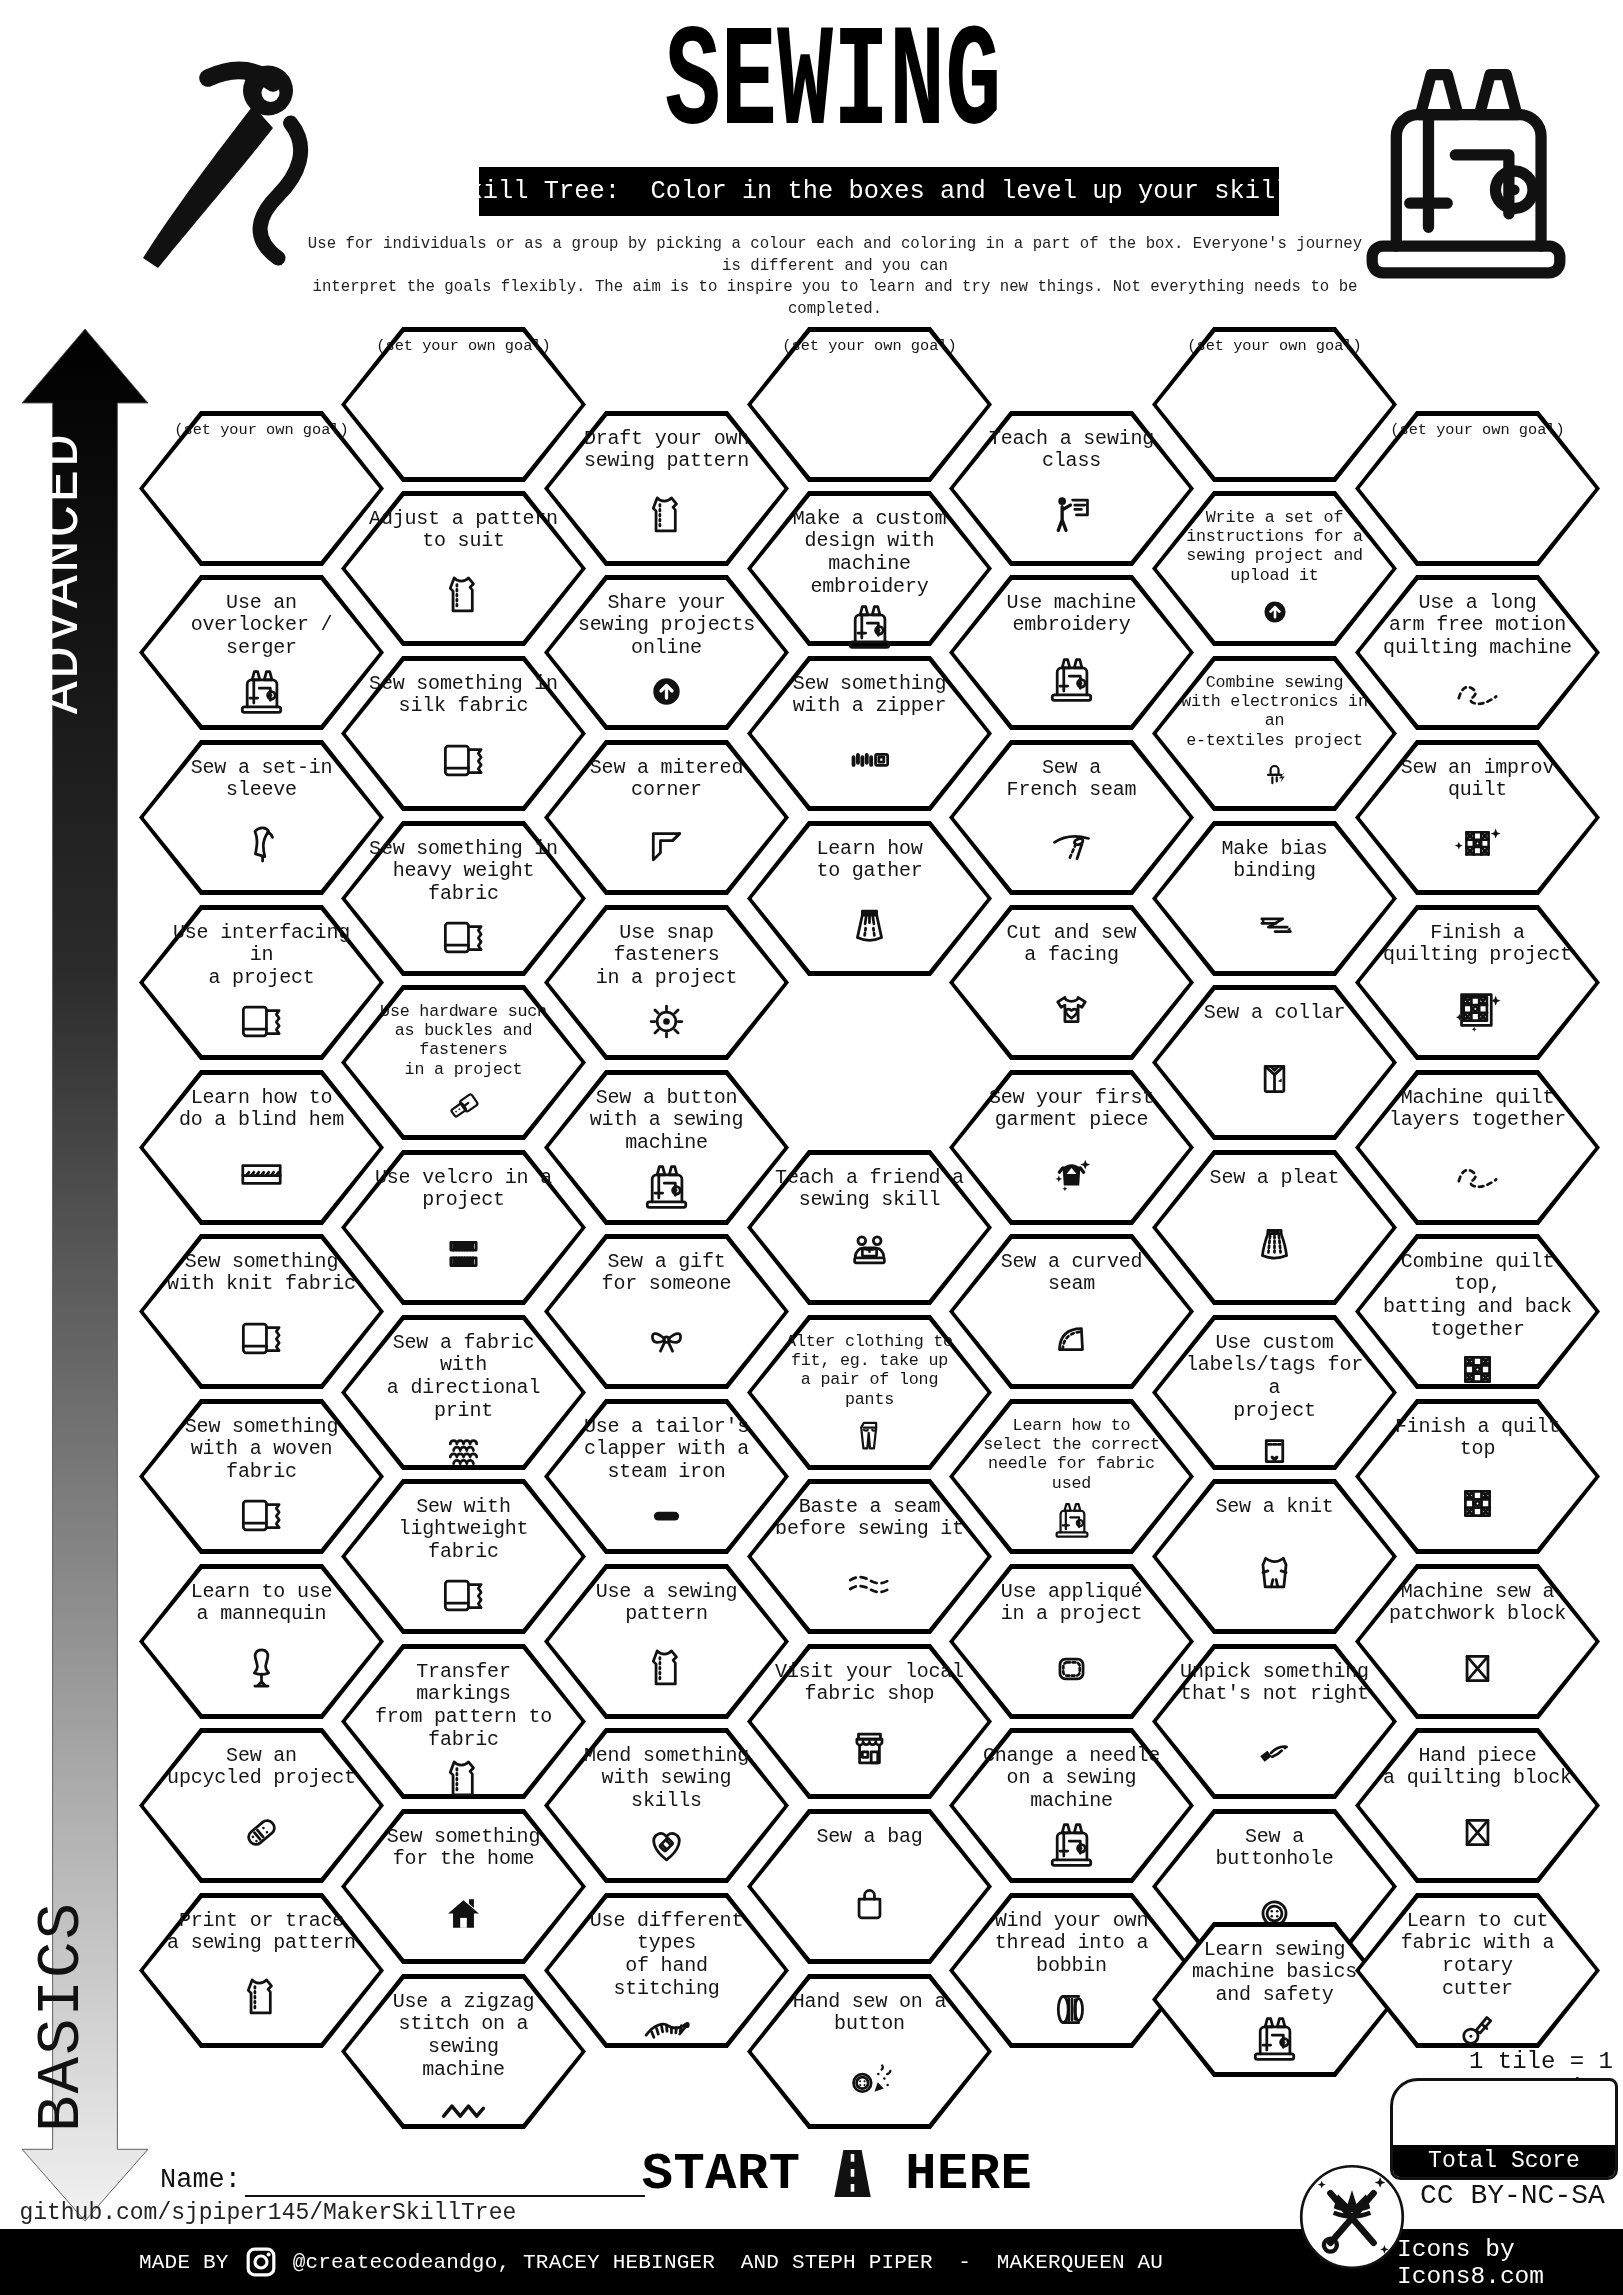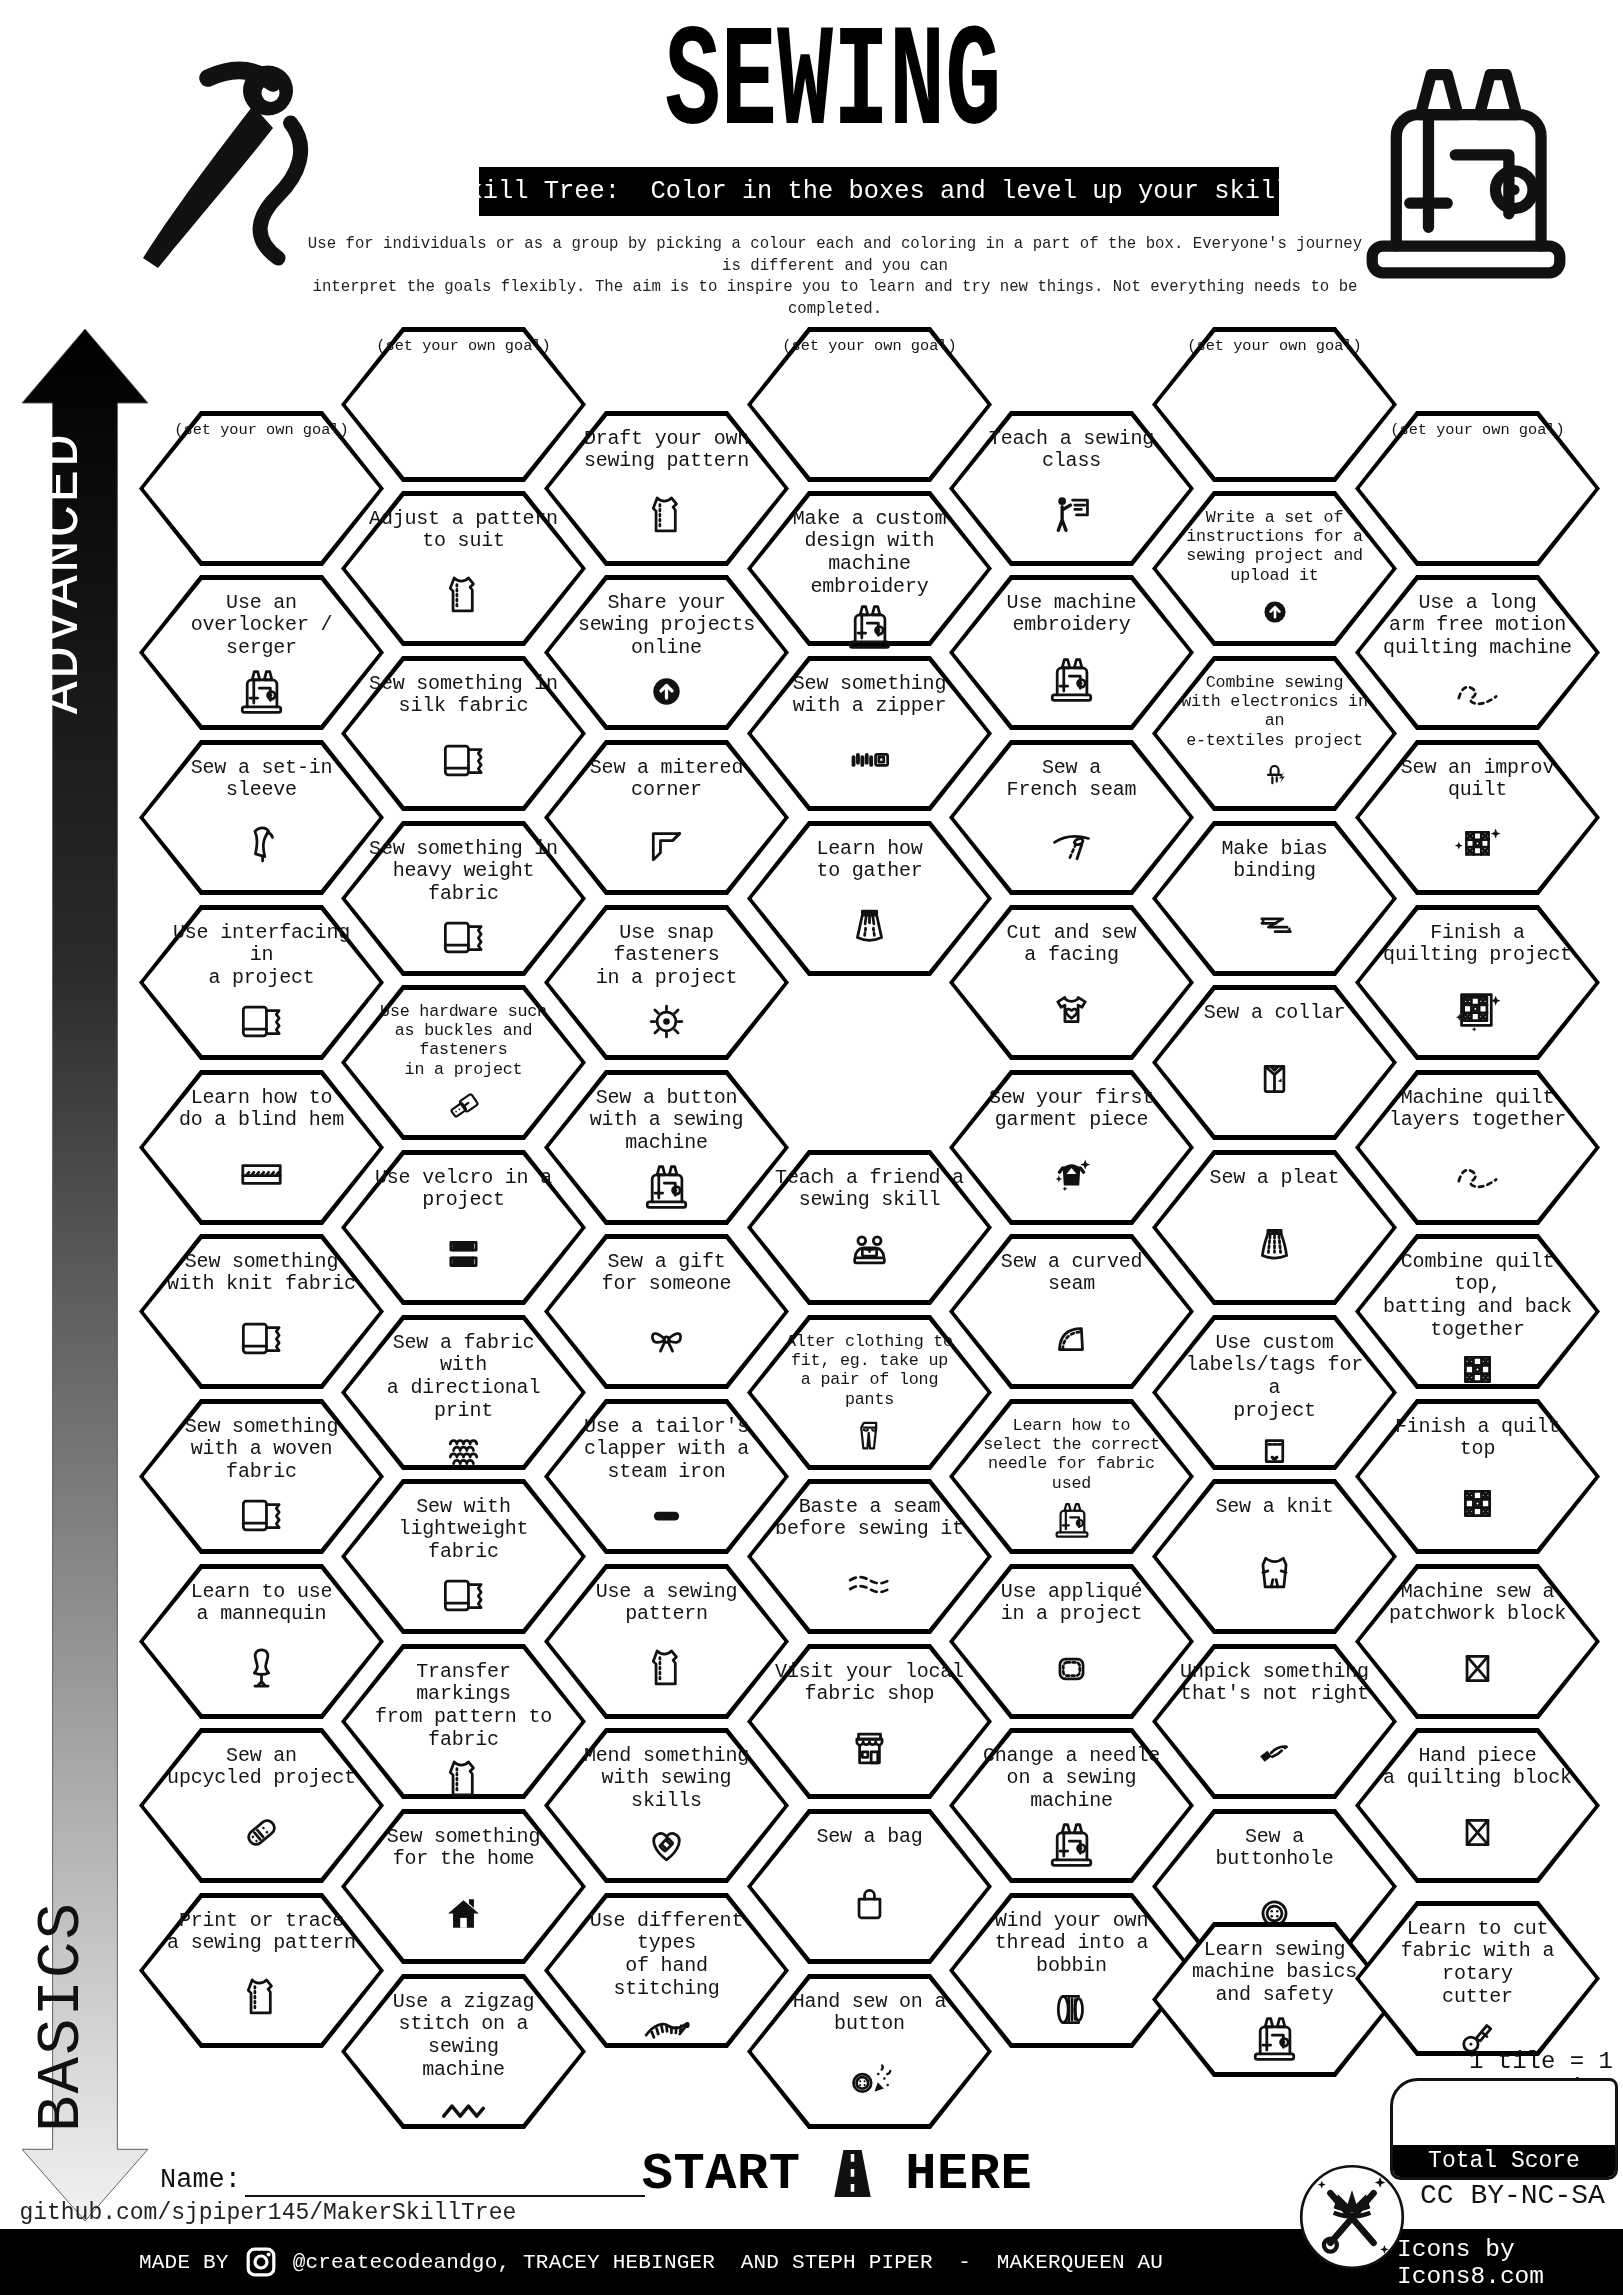--- a/index.html
+++ b/index.html
@@ -1201,21 +1201,21 @@
           <span class="hex-label">Hand piece
 a quilting block</span>
           <div class="hex-iconbox">
             <svg viewBox="0 0 100 100" stroke="#111" stroke-width="5" fill="none" stroke-linecap="round" stroke-linejoin="round">
               <rect x="31" y="28" width="38" height="44"></rect>
               <path d="M31 28 L69 72 M69 28 L31 72"></path>
             </svg>
           </div>
         </div>
       </div>
-      <div class="hex" style="left: 1355px; top: 1893px; margin-top: 8px;">
+      <div class="hex" style="left: 1355px; top: 1893px;">
         <div class="hex-border"></div>
                <div class="hex-fill"></div>
                <div class="hex-content">
           <span class="hex-label">Learn to cut
 fabric with a rotary
 cutter</span>
           <div class="hex-iconbox">
             <svg viewBox="0 0 100 100" stroke="#111" stroke-width="5" fill="none" stroke-linecap="round" stroke-linejoin="round">
               <circle cx="38" cy="64" r="13"></circle>
               <circle cx="38" cy="64" r="2.6" fill="#111" stroke="none"></circle>

